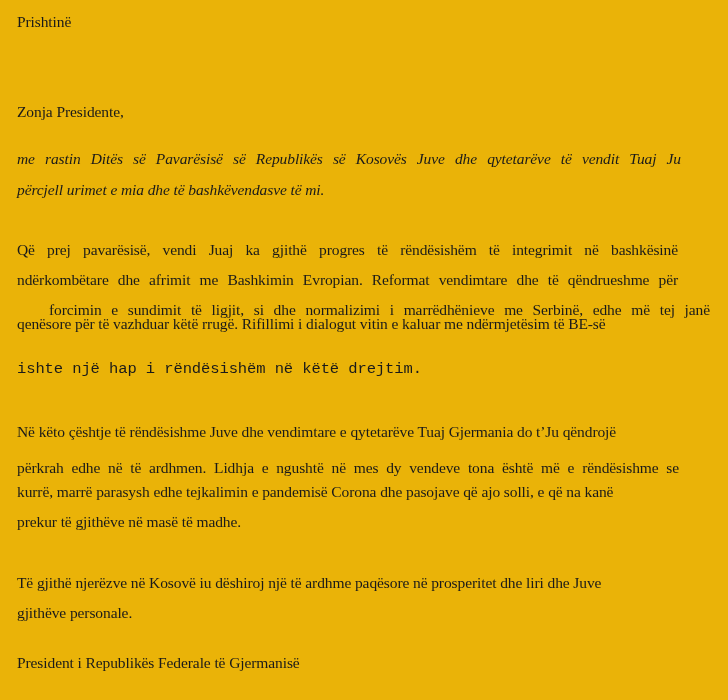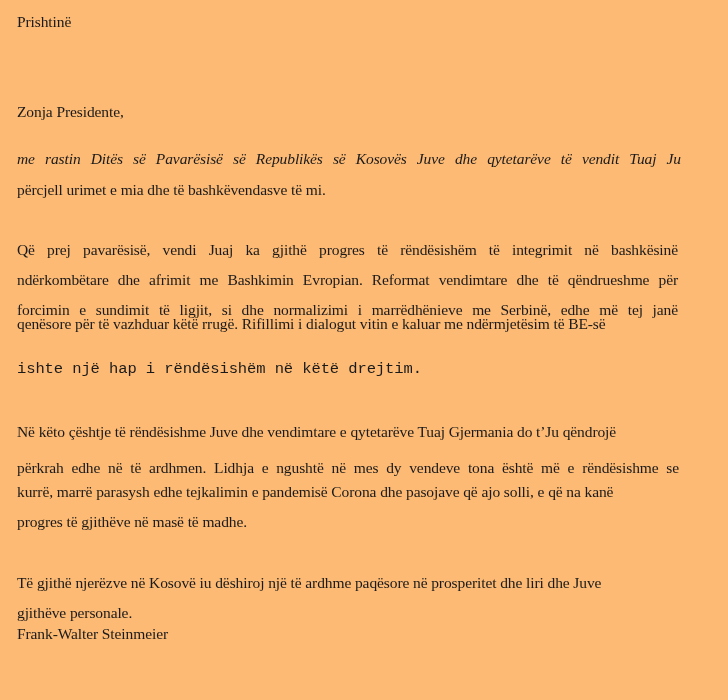--- a/index.html
+++ b/index.html
@@ -13,21 +13,21 @@
     position: relative;
     overflow: hidden;
     font-family: "Liberation Serif", "DejaVu Serif", serif;
     color: #1a1a1a;
     font-size: 15.5px;
   }
   .page {
     position: absolute;
     left: 0; top: 0;
     width: 728px; height: 700px;
-    background: #fdba74;
+    background: #eab308;
   }
   .line {
     position: absolute;
     left: 17px;
     white-space: nowrap;
     line-height: 1;
     letter-spacing: -0.1px;
   }
   .justify {
     display: block;
@@ -42,46 +42,46 @@
 <div class="page">
 
   <div class="line" style="top:14px;">Prishtinë</div>
 
   <div class="line" style="top:104px;">Zonja Presidente,</div>
 
   <div>
     <div class="line" style="top:151px; width:664px;font-style:italic;">
       <span class="justify" style="width:664px;">me rastin Ditës së Pavarësisë së Republikës së Kosovës Juve dhe qytetarëve të vendit Tuaj Ju</span>
     </div>
-    <div class="line" style="top:182px;">përcjell urimet e mia dhe të bashkëvendasve të mi.</div>
+    <div class="line" style="top:182px;font-style:italic;">përcjell urimet e mia dhe të bashkëvendasve të mi.</div>
   </div>
 
   <div>
     <div class="line" style="top:242px;">
       <span class="justify" style="width:661px;">Që prej pavarësisë, vendi Juaj ka gjithë progres të rëndësishëm të integrimit në bashkësinë</span>
     </div>
     <div class="line" style="top:272px;">
       <span class="justify" style="width:661px;">ndërkombëtare dhe afrimit me Bashkimin Evropian. Reformat vendimtare dhe të qëndrueshme për</span>
     </div>
-    <div class="line" style="top:302px;">
+    <div class="line" style="top:302px;margin-left:32px;">
       <span class="justify" style="width:661px;">forcimin e sundimit të ligjit, si dhe normalizimi i marrëdhënieve me Serbinë, edhe më tej janë</span>
     </div>
     <div class="line" style="top:316px;">qenësore për të vazhduar këtë rrugë. Rifillimi i dialogut vitin e kaluar me ndërmjetësim të BE-së</div>
     <div class="line" style="top:362px;font-family:Liberation Mono, monospace;">ishte një hap i rëndësishëm në këtë drejtim.</div>
   </div>
 
   <div>
     <div class="line" style="top:424px;">Në këto çështje të rëndësishme Juve dhe vendimtare e qytetarëve Tuaj Gjermania do t’Ju qëndrojë</div>
     <div class="line" style="top:460px;">
       <span class="justify" style="width:662px;">përkrah edhe në të ardhmen. Lidhja e ngushtë në mes dy vendeve tona është më e rëndësishme se</span>
     </div>
     <div class="line" style="top:484px;">kurrë, marrë parasysh edhe tejkalimin e pandemisë Corona dhe pasojave që ajo solli, e që na kanë</div>
-    <div class="line" style="top:514px;">progres të gjithëve në masë të madhe.</div>
+    <div class="line" style="top:514px;">prekur të gjithëve në masë të madhe.</div>
   </div>
 
   <div>
     <div class="line" style="top:575px;">Të gjithë njerëzve në Kosovë iu dëshiroj një të ardhme paqësore në prosperitet dhe liri dhe Juve</div>
     <div class="line" style="top:605px;">gjithëve personale.</div>
   </div>
 
-  <div class="line" style="top:626px;">Frank-Walter Steinmeier</div>
+  <div class="line" style="top:655px;">President i Republikës Federale të Gjermanisë</div>
 
 </div>
 
 </body></html>

